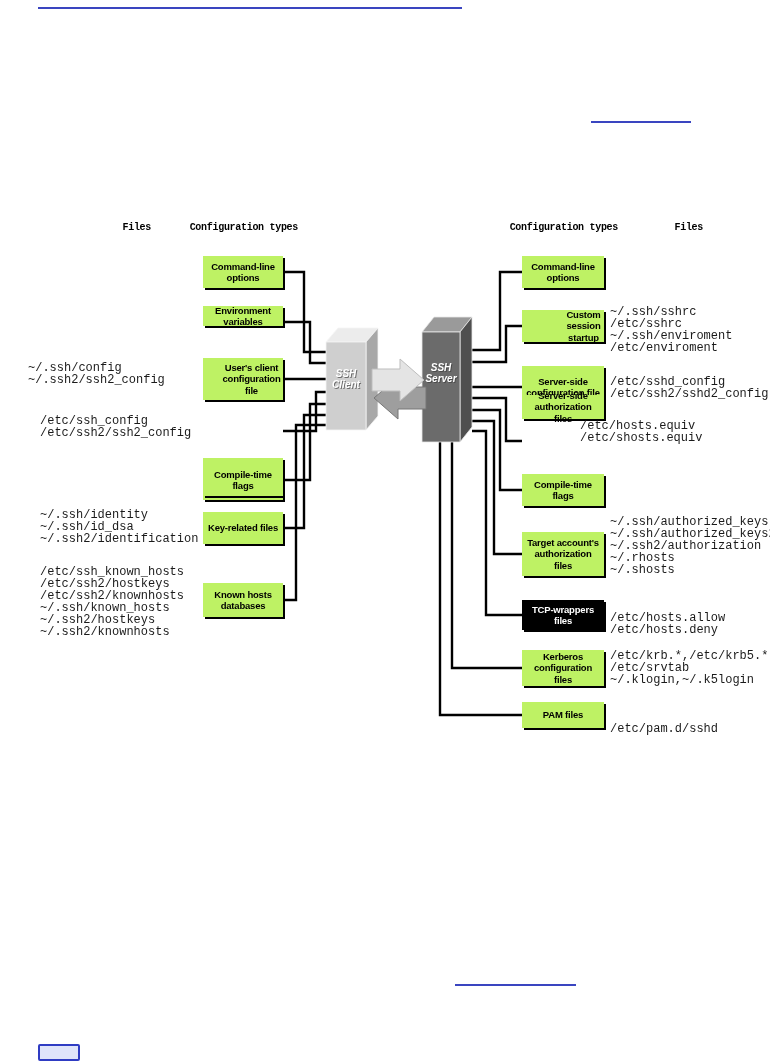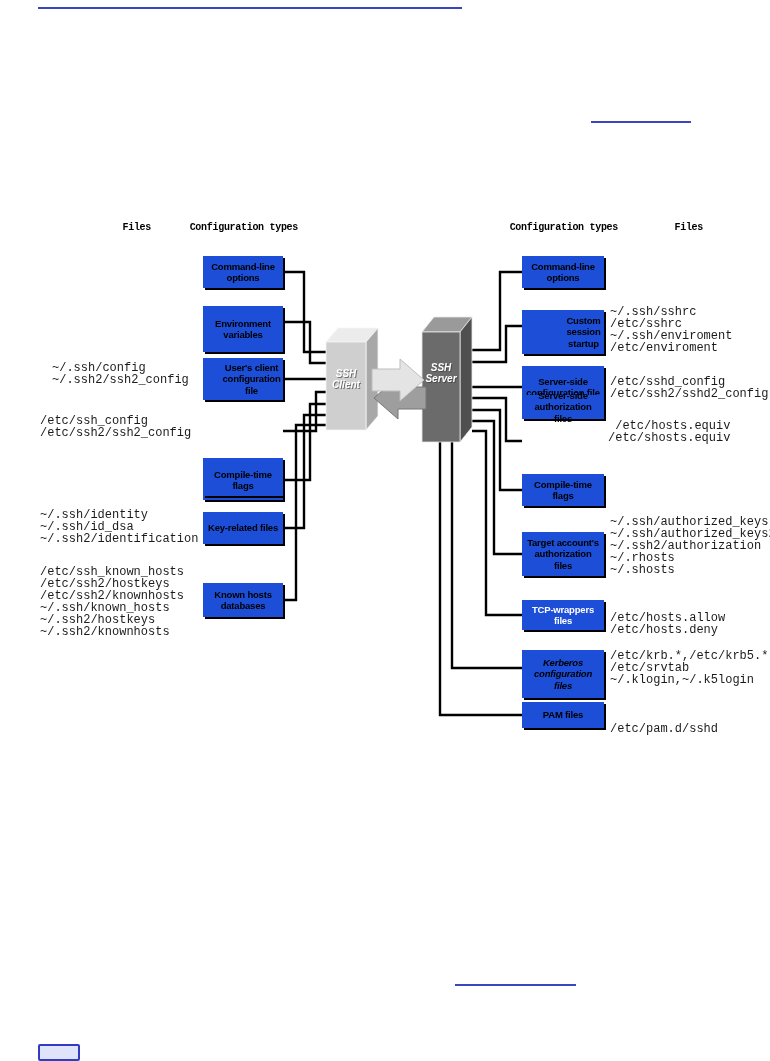--- a/index.html
+++ b/index.html
@@ -7,29 +7,29 @@
   body {
     width:770px; height:1061px; position:relative; overflow:hidden;
     font-family:"Liberation Sans", sans-serif; color:#111;
   }
   .rule { position:absolute; height:2px; background:#3a45c0; }
   .hdr {
     position:absolute; font-weight:bold; font-size:10px; letter-spacing:-0.3px;
     text-align:right; white-space:nowrap; color:#000;font-family:Liberation Mono, monospace;
   }
   .cbox {
-    position:absolute; width:80px; background:#1d4ed8;
+    position:absolute; width:80px; background:#bef264;
     box-shadow:2px 2px 0 #000;
     display:flex; align-items:center; justify-content:center;
     text-align:center; font-weight:bold; font-size:9.5px; line-height:1.18;
     letter-spacing:-0.2px; padding:2px 3px; color:#000;
   }
   .cbox.right { width:82px; left:522px; }
   .cbox.left  { left:203px; }
-  .cbox.dark { background:#1d4ed8; color:#fff; }
+  .cbox.dark { background:#000000; color:#fff; }
   .files {
     position:absolute; font-family:Liberation Mono, monospace;
     font-size:12px; line-height:12px; white-space:pre; color:#1a1a1a;
   }
   .nodelabel {
     position:absolute; text-align:center; font-weight:bold; font-style:italic;
     font-size:10px; line-height:11px; color:#fff; white-space:pre-line;
     text-shadow:1px 1px 0 rgba(60,60,60,.65);
   }
   svg.overlay { position:absolute; left:0; top:0; pointer-events:none; }
@@ -87,63 +87,63 @@
       <polygon points="372,369 400,369 400,359 424,380 400,401 400,391 372,391" fill="#e4e4e4" stroke="#bdbdbd" stroke-width="1"></polygon>
     </g>
   </svg>
 
   <div class="hdr" style="left:61px;  top:222px; width:90px;">Files</div>
   <div class="hdr" style="left:188px; top:222px; width:110px;">Configuration types</div>
   <div class="hdr" style="left:508px; top:222px; width:110px;">Configuration types</div>
   <div class="hdr" style="left:613px; top:222px; width:90px;">Files</div>
 
   <div class="cbox left" style="top:256px; height:32px;">Command-line options</div>
-  <div class="cbox left" style="top:306px; height:46px;">Environment variables</div>
+  <div class="cbox left" style="top:306px; height:20px;">Environment variables</div>
   <div class="cbox left" style="top:358px; height:42px;padding-left:20px;">User's client configuration file</div>
   <div class="cbox left" style="top:410px; height:42px;margin-top:48px;">Global client configuration file</div>
   <div class="cbox left" style="top:464px; height:32px;">Compile-time flags</div>
   <div class="cbox left" style="top:512px; height:32px;">Key-related files</div>
   <div class="cbox left" style="top:583px; height:34px;">Known hosts databases</div>
 
-  <div class="files" style="left:52px; top:362px;">~/.ssh/config
+  <div class="files" style="left:28px; top:362px;">~/.ssh/config
 ~/.ssh2/ssh2_config</div>
   <div class="files" style="left:40px; top:415px;">/etc/ssh_config
 /etc/ssh2/ssh2_config</div>
   <div class="files" style="left:40px; top:509px;">~/.ssh/identity
 ~/.ssh/id_dsa
 ~/.ssh2/identification</div>
   <div class="files" style="left:40px; top:566px;">/etc/ssh_known_hosts
 /etc/ssh2/hostkeys
 /etc/ssh2/knownhosts
 ~/.ssh/known_hosts
 ~/.ssh2/hostkeys
 ~/.ssh2/knownhosts</div>
 
   <div class="nodelabel" style="left:326px; top:368px; width:40px;">SSH
 Client</div>
   <div class="nodelabel" style="left:422px; top:362px; width:38px;">SSH
 Server</div>
 
   <div class="cbox right" style="top:256px; height:32px;">Command-line options</div>
-  <div class="cbox right" style="top:310px; height:44px;padding-left:44px;">Custom session startup</div>
+  <div class="cbox right" style="top:310px; height:32px;padding-left:44px;">Custom session startup</div>
   <div class="cbox right" style="top:366px; height:42px;">Server-side configuration file</div>
   <div class="cbox right" style="top:395px; height:24px;">Server-side authorization files</div>
   <div class="cbox right" style="top:474px; height:32px;">Compile-time flags</div>
   <div class="cbox right" style="top:532px; height:44px;">Target account's authorization files</div>
   <div class="cbox right dark" style="top:600px; height:30px;">TCP-wrappers files</div>
-  <div class="cbox right" style="top:650px; height:48px;font-style:italic;">Kerberos configuration files</div>
+  <div class="cbox right" style="top:650px; height:36px;">Kerberos configuration files</div>
   <div class="cbox right" style="top:702px; height:26px;">PAM files</div>
 
   <div class="files" style="left:610px; top:306px;">~/.ssh/sshrc
 /etc/sshrc
 ~/.ssh/enviroment
 /etc/enviroment</div>
   <div class="files" style="left:610px; top:376px;">/etc/sshd_config
 /etc/ssh2/sshd2_config</div>
-  <div class="files" style="left:608px; top:420px;text-align:right;">/etc/hosts.equiv
+  <div class="files" style="left:580px; top:420px;">/etc/hosts.equiv
 /etc/shosts.equiv</div>
   <div class="files" style="left:610px; top:516px;">~/.ssh/authorized_keys
 ~/.ssh/authorized_keys2
 ~/.ssh2/authorization
 ~/.rhosts
 ~/.shosts</div>
   <div class="files" style="left:610px; top:602px;margin-top:10px;">/etc/hosts.allow
 /etc/hosts.deny</div>
   <div class="files" style="left:610px; top:650px;">/etc/krb.*,/etc/krb5.*
 /etc/srvtab

